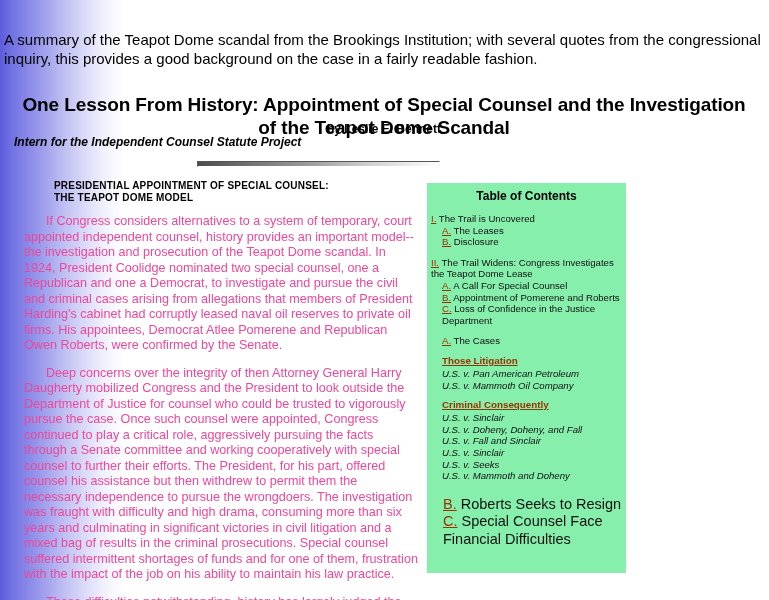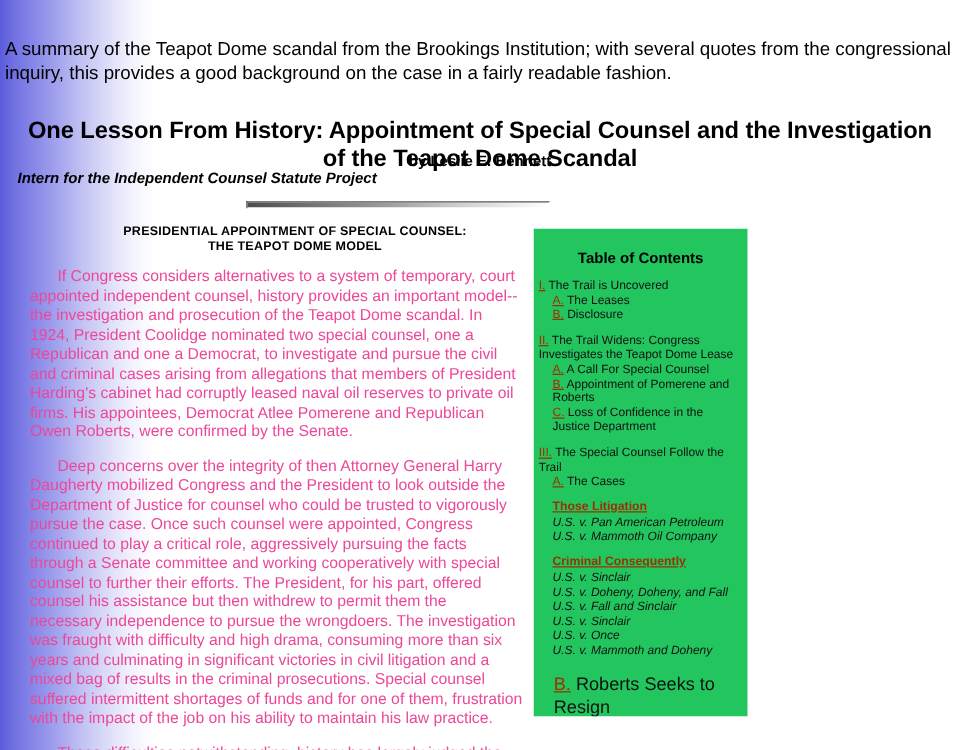--- a/index.html
+++ b/index.html
@@ -99,46 +99,45 @@
   }
 
   
   .main-col {
     position: absolute;
     left: 24px;
     top: 180px;
     width: 394px;
   }
   .section-head {
-    text-align: center;
     font-size: 10px;
     font-weight: bold;
     line-height: 12px;
     letter-spacing: 0.2px;
     margin: 0 0 10px 0;
     padding-left: 30px;
   }
   .body-p {
     font-size: 12.6px;
     line-height: 15.5px;
     margin: 0 0 12px 0;
     text-indent: 22px;
     color: #ec4899;
   }
 
   
   .toc {
     position: absolute;
     left: 427px;
     top: 183px;
-    width: 171px;
+    width: 199px;
     height: 390px;
-    background: #22c55e;
+    background: #86efac;
     box-sizing: border-box;
-    padding: 16px 4px 4px 4px;
+    padding: 6px 4px 4px 4px;
     overflow: hidden;
   }
   .toc-title {
     text-align: center;
     font-size: 12px;
     font-weight: bold;
     margin: 0 0 10px 0;
     color: #000;
   }
   .toc-group {
@@ -231,36 +230,35 @@
     </div>
 
     <div class="toc-group">
       <p class="toc-line"><span class="toc-mark">II.</span><span> The Trail Widens: Congress Investigates the Teapot Dome Lease</span></p>
       <p class="toc-line sub"><span class="toc-mark">A.</span><span> A Call For Special Counsel</span></p>
       <p class="toc-line sub"><span class="toc-mark">B.</span><span> Appointment of Pomerene and Roberts</span></p>
       <p class="toc-line sub"><span class="toc-mark">C.</span><span> Loss of Confidence in the Justice Department</span></p>
     </div>
 
     <div class="toc-group">
-      <p class="toc-line"><span class="toc-mark">III.</span><span> The Special Counsel Follow the Trail</span></p>
       <p class="toc-line sub"><span class="toc-mark">A.</span><span> The Cases</span></p>
 
       <div class="toc-cases-block">
         <p class="toc-case-head">Those Litigation</p>
         <p class="toc-case">U.S. v. Pan American Petroleum</p>
         <p class="toc-case">U.S. v. Mammoth Oil Company</p>
       </div>
 
       <div class="toc-cases-block">
         <p class="toc-case-head">Criminal Consequently</p>
         <p class="toc-case">U.S. v. Sinclair</p>
         <p class="toc-case">U.S. v. Doheny, Doheny, and Fall</p>
         <p class="toc-case">U.S. v. Fall and Sinclair</p>
         <p class="toc-case">U.S. v. Sinclair</p>
-        <p class="toc-case">U.S. v. Once</p>
+        <p class="toc-case">U.S. v. Seeks</p>
         <p class="toc-case">U.S. v. Mammoth and Doheny</p>
       </div>
 
       <div class="toc-big-group">
         <p class="toc-big indent"><span class="toc-mark">B.</span><span> Roberts Seeks to Resign</span></p>
         <p class="toc-big indent"><span class="toc-mark">C.</span><span> Special Counsel Face Financial Difficulties</span></p>
       </div>
     </div>
 
   </div>

